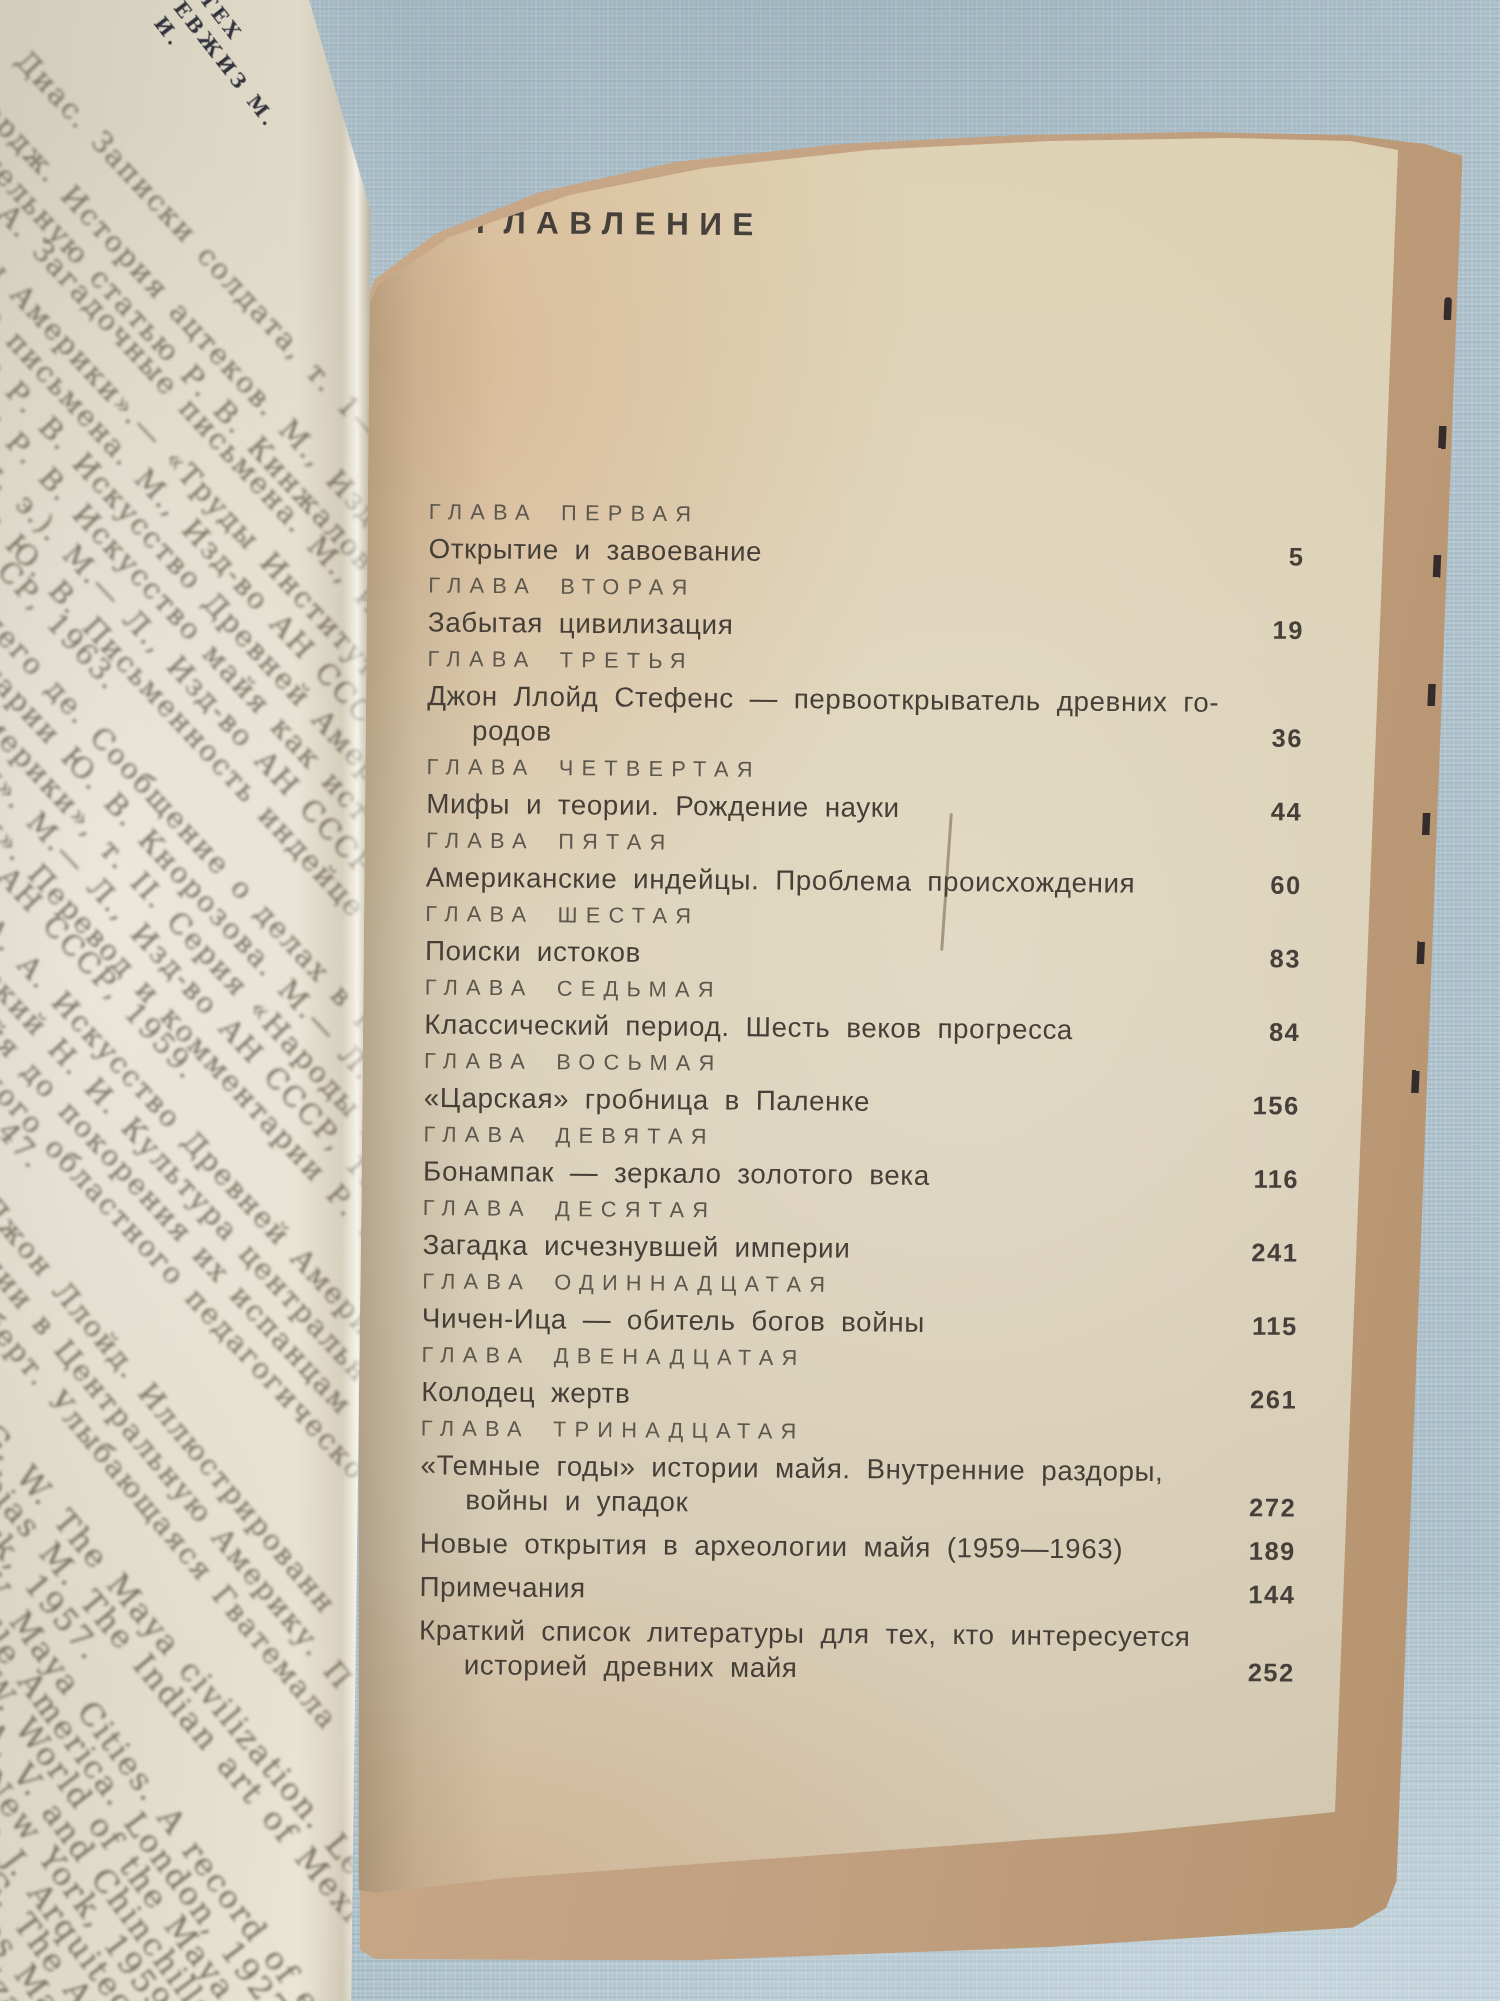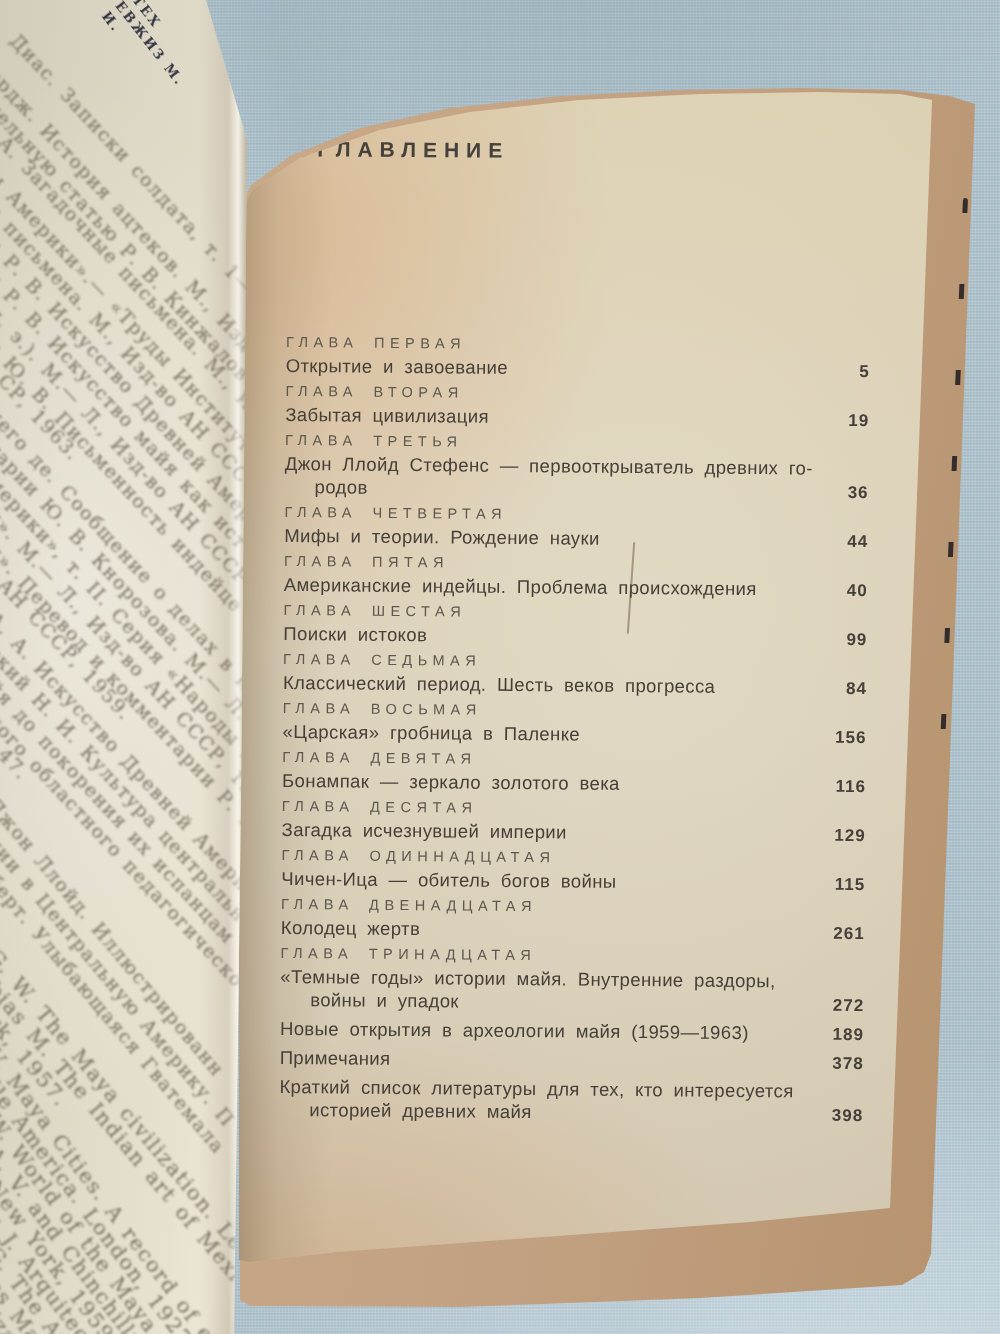--- a/index.html
+++ b/index.html
@@ -126,30 +126,30 @@
             </div>
             <div class="toc-page">44</div>
           </div>
         </div>
         <div class="toc-entry">
           <div class="toc-heading">ГЛАВА ПЯТАЯ</div>
           <div class="toc-row">
             <div class="toc-lines">
               <div>Американские индейцы. Проблема происхождения</div>
             </div>
-            <div class="toc-page">40</div>
+            <div class="toc-page">60</div>
           </div>
         </div>
         <div class="toc-entry">
           <div class="toc-heading">ГЛАВА ШЕСТАЯ</div>
           <div class="toc-row">
             <div class="toc-lines">
               <div>Поиски истоков</div>
             </div>
-            <div class="toc-page">99</div>
+            <div class="toc-page">83</div>
           </div>
         </div>
         <div class="toc-entry">
           <div class="toc-heading">ГЛАВА СЕДЬМАЯ</div>
           <div class="toc-row">
             <div class="toc-lines">
               <div>Классический период. Шесть веков прогресса</div>
             </div>
             <div class="toc-page">84</div>
           </div>
@@ -171,21 +171,21 @@
             </div>
             <div class="toc-page">116</div>
           </div>
         </div>
         <div class="toc-entry">
           <div class="toc-heading">ГЛАВА ДЕСЯТАЯ</div>
           <div class="toc-row">
             <div class="toc-lines">
               <div>Загадка исчезнувшей империи</div>
             </div>
-            <div class="toc-page">129</div>
+            <div class="toc-page">241</div>
           </div>
         </div>
         <div class="toc-entry">
           <div class="toc-heading">ГЛАВА ОДИННАДЦАТАЯ</div>
           <div class="toc-row">
             <div class="toc-lines">
               <div>Чичен-Ица — обитель богов войны</div>
             </div>
             <div class="toc-page">115</div>
           </div>
@@ -215,30 +215,30 @@
               <div>Новые открытия в археологии майя (1959—1963)</div>
             </div>
             <div class="toc-page">189</div>
           </div>
         </div>
         <div class="toc-entry">
           <div class="toc-row">
             <div class="toc-lines">
               <div>Примечания</div>
             </div>
-            <div class="toc-page">378</div>
+            <div class="toc-page">144</div>
           </div>
         </div>
         <div class="toc-entry">
           <div class="toc-row">
             <div class="toc-lines">
               <div>Краткий список литературы для тех, кто интересуется</div>
               <div class="cont">историей древних майя</div>
             </div>
-            <div class="toc-page">398</div>
+            <div class="toc-page">252</div>
           </div>
         </div>
       </div>
     <div class="scratch"></div>
     <div class="wm"></div>
   </div>
 
   <div class="left-page">
     <div id="bib">
         <div class="bib-line" style="top: 26px; left: 14px; font-size: 19px; transform: rotate(47deg);">Диас. Записки солдата, т. 1—2. М</div>

